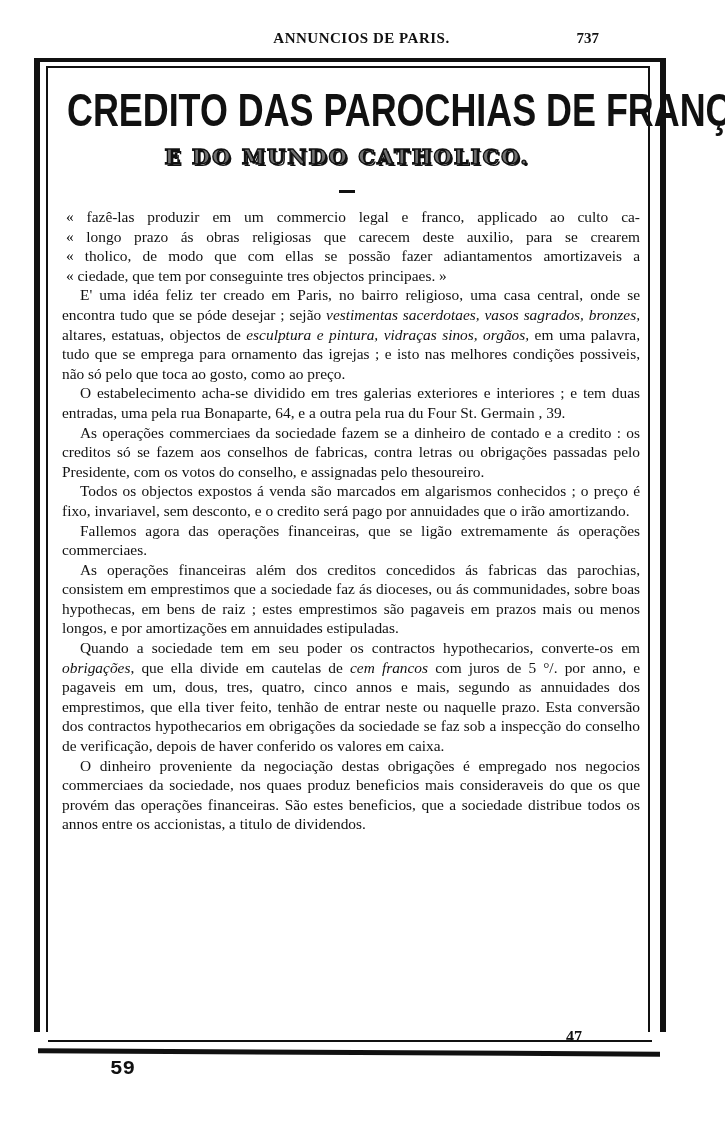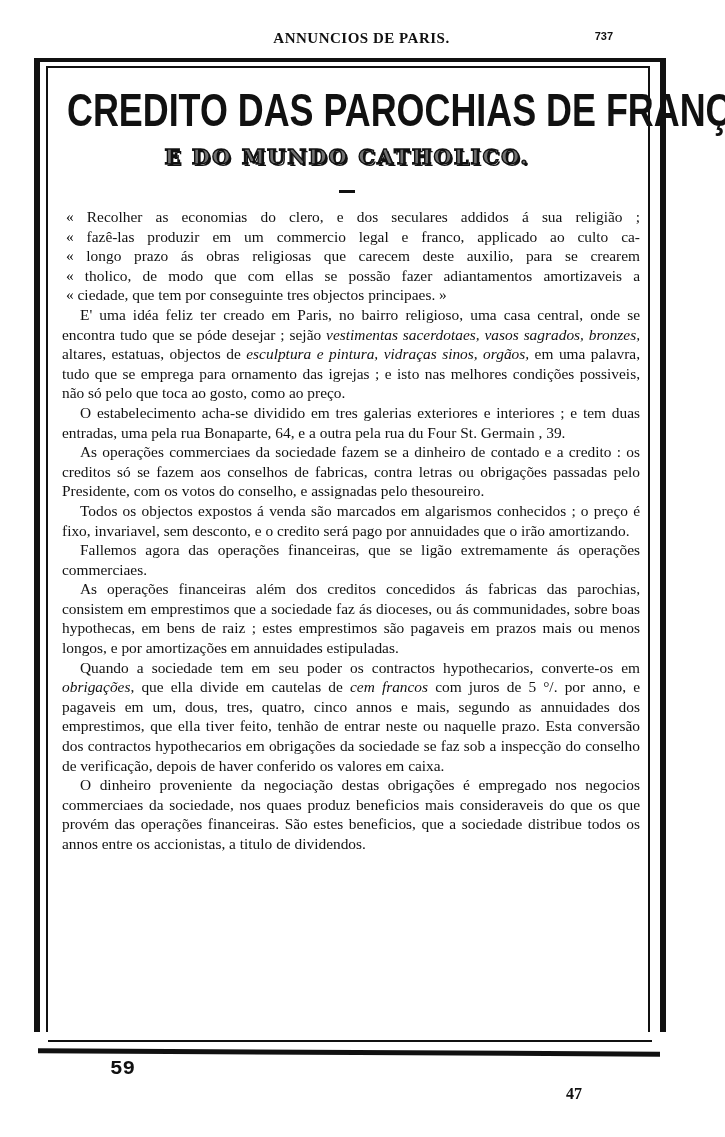--- a/index.html
+++ b/index.html
@@ -1,20 +1,20 @@
 <!DOCTYPE html>
 <html><head>
 <meta charset="utf-8">
 <style>
   html, body { margin: 0; padding: 0; background: #ffffff; }
   body { width: 725px; height: 1137px; position: relative; overflow: hidden; color: #111; font-family: "Liberation Serif", "DejaVu Serif", serif; }
 
   .running-head { position: absolute; top: 30px; left: 0; width: 725px; height: 22px; }
   .running-title { position: absolute; left: 0; width: 723px; text-align: center; top: 0; font-family: "Liberation Serif", serif; font-weight: bold; font-size: 15px; letter-spacing: 0.5px; }
-  .page-number { position: absolute; right: 112px; top: 0; font-family: Liberation Sans, sans-serif; font-weight: bold; font-size: 11px; }
+  .page-number { position: absolute; right: 126px; top: 0; font-family: Liberation Serif, serif; font-weight: bold; font-size: 15px; }
 
   .frame-outer { position: absolute; left: 34px; top: 58px; width: 620px; height: 970px; border-left: 6px solid #111; border-right: 6px solid #111; border-top: 4px solid #111; }
   .frame-inner { position: absolute; left: 46px; top: 66px; width: 600px; height: 964px; border-left: 2px solid #111; border-right: 2px solid #111; border-top: 2px solid #111; }
   .frame-bottom-1 { position: absolute; left: 48px; top: 1040px; width: 604px; height: 0; border-top: 2px solid #111; }
   .frame-bottom-2 { position: absolute; left: 38px; top: 1050px; width: 622px; height: 0; border-top: 5px solid #111; transform: skewY(0.3deg); }
 
   .content { position: absolute; left: 48px; top: 72px; width: 598px; }
 
   .main-title { text-align: center; font-family: "Liberation Sans", "DejaVu Sans", sans-serif; font-weight: bold; font-size: 46px; line-height: 56px; letter-spacing: 0px; transform: scaleX(0.78); transform-origin: center; white-space: nowrap; margin-left: -60px; margin-right: -60px; margin-top: 10px; }
   .subtitle { text-align: center; font-family: "DejaVu Serif", serif; font-weight: bold; font-size: 21px; line-height: 30px; margin-top: 4px; color: #737373; letter-spacing: 2px; -webkit-text-stroke: 1.4px #111; text-shadow: 2px 2px 0 #111; }
@@ -22,42 +22,41 @@
 
   .para { font-size: 15.4px; line-height: 19.6px; text-align: justify; margin: 0 0 0 0; padding: 0 6px 0 14px; }
   .para.first-indent { text-indent: 18px; }
   .quote-block { padding: 0 6px 0 18px; }
   .quote-line { font-size: 15.4px; line-height: 19.6px; text-align: justify; text-align-last: justify; white-space: nowrap; }
   .quote-line.last { text-align-last: left; }
   .smallcaps { font-variant: small-caps; letter-spacing: 0.5px; }
   .para-gap { height: 6px; }
 
   .signature-left { position: absolute; left: 110px; top: 1057px; font-family: Liberation Mono, monospace; font-weight: bold; font-size: 21px; }
-  .signature-right { position: absolute; left: 566px; top: 1085px; font-family: "Liberation Serif", serif; font-weight: bold; font-size: 16px; }
+  .signature-right { position: absolute; left: 566px; top: 1028px; font-family: "Liberation Serif", serif; font-weight: bold; font-size: 16px; }
 </style>
 </head>
 <body>
 
 <div class="running-head">
   <div class="running-title">ANNUNCIOS DE PARIS.</div>
   <div class="page-number">737</div>
 </div>
 
 <div class="frame-outer"></div>
 <div class="frame-inner"></div>
 <div class="frame-bottom-1"></div>
 <div class="frame-bottom-2"></div>
 
 <div class="content">
   <div class="main-title">CREDITO DAS PAROCHIAS DE FRANÇA</div>
   <div class="subtitle">E DO MUNDO CATHOLICO.</div>
   <div class="separator"></div>
 
   <div class="quote-block" id="quote-block">
-      <div class="quote-line">« Recolher as economias do clero, e dos seculares addidos á sua religião ;</div>
       <div class="quote-line">« fazê-las produzir em um commercio legal e franco, applicado ao culto ca-</div>
       <div class="quote-line">« longo prazo ás obras religiosas que carecem deste auxilio, para se crearem</div>
       <div class="quote-line">« tholico, de modo que com ellas se possão fazer adiantamentos amortizaveis a</div>
       <div class="quote-line last">« ciedade, que tem por conseguinte tres objectos principaes. »</div>
     </div>
   <div id="paragraphs">
       <p class="para first-indent"><span>E' uma idéa feliz ter creado em Paris, no bairro religioso, uma casa central, onde se encontra tudo que se póde desejar ; sejão </span><em>vestimentas sacerdotaes, vasos sagrados, bronzes,</em><span> altares, estatuas, objectos de </span><em>esculptura e pintura, vidraças sinos, orgãos,</em><span> em uma palavra, tudo que se emprega para ornamento das igrejas ; e isto nas melhores condições possiveis, não só pelo que toca ao gosto, como ao preço.</span></p>
       <p class="para first-indent"><span>O estabelecimento acha-se dividido em tres galerias exteriores e interiores ; e tem duas entradas, uma pela rua Bonaparte, 64, e a outra pela rua du Four St. Germain , 39.</span></p>
       <p class="para first-indent"><span>As operações commerciaes da sociedade fazem se a dinheiro de contado e a credito : os creditos só se fazem aos conselhos de fabricas, contra letras ou obrigações passadas pelo Presidente, com os votos do conselho, e assignadas pelo thesoureiro.</span></p>
       <p class="para first-indent"><span>Todos os objectos expostos á venda são marcados em algarismos conhecidos ; o preço é fixo, invariavel, sem desconto, e o credito será pago por annuidades que o irão amortizando.</span></p>

